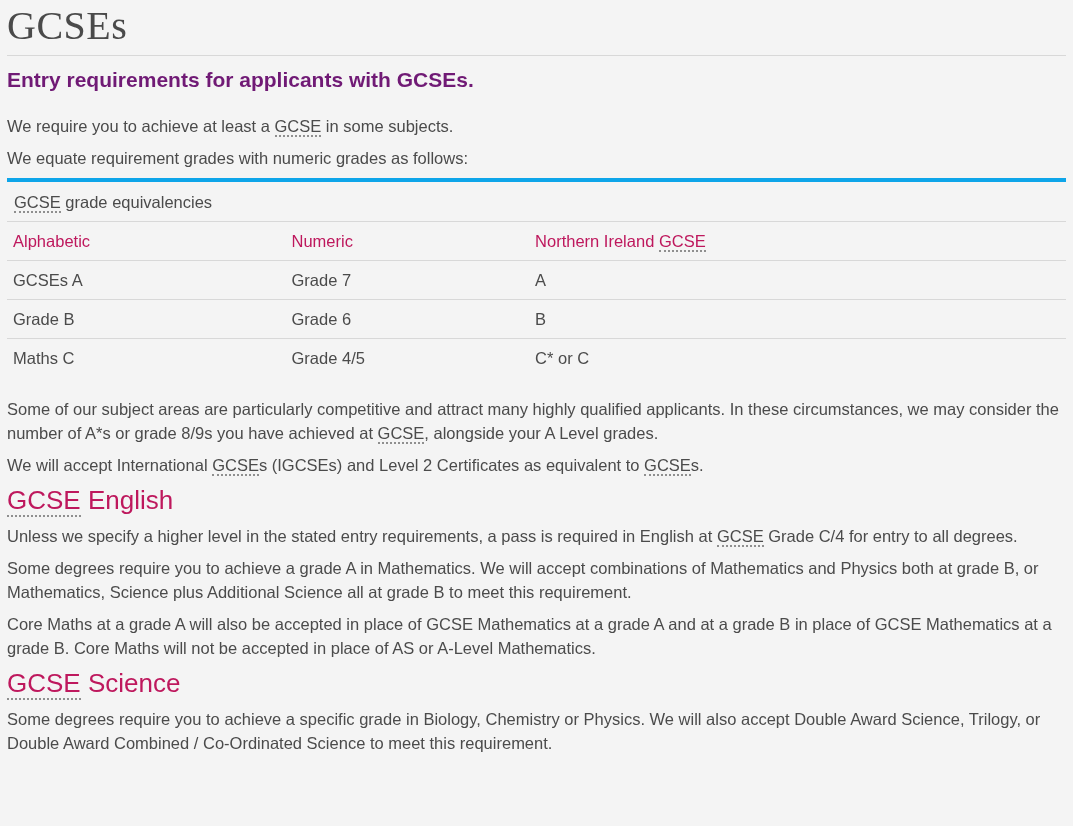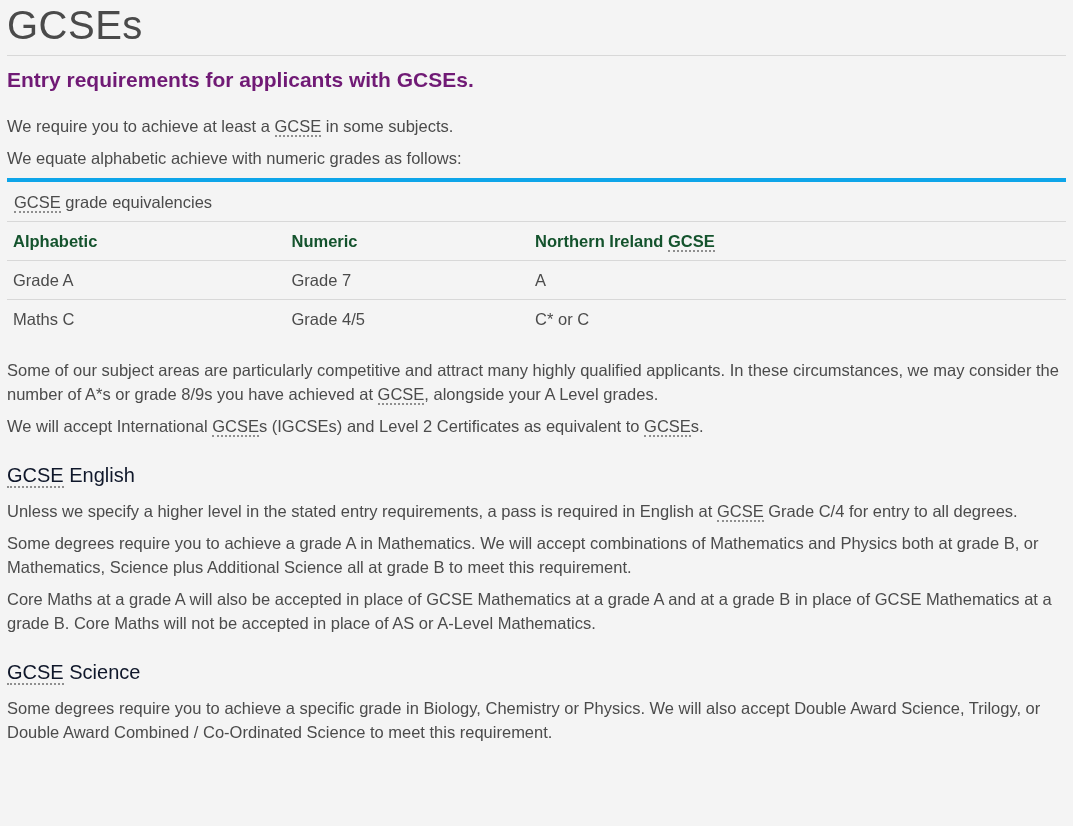--- a/index.html
+++ b/index.html
@@ -15,20 +15,21 @@
   }
   .page { padding: 2px 7px 0 7px; }
 
   h1.page-title {
     font-size: 40px;
     line-height: 47px;
     font-weight: 300;
     color: #4a4a4a;
     margin: 0 0 6px 0;
     letter-spacing: 0.5px;
+    font-family: Liberation Serif, serif;
   }
   hr.divider {
     border: none;
     border-top: 1px solid #d8d8d8;
     margin: 0 0 10px 0;
   }
   h2.page-subtitle {
     font-size: 21px;
     line-height: 27px;
     font-weight: 600;
@@ -54,72 +55,77 @@
     border-collapse: collapse;
     table-layout: fixed;
   }
   table.grade-table th,
   table.grade-table td {
     text-align: left;
     padding: 7px 10px 7px 6px;
     vertical-align: top;
   }
   table.grade-table th {
-    font-weight: 700;
-    color: #14532d;
+    font-weight: 400;
+    color: #be185d;
   }
   table.grade-table thead tr { border-bottom: 1px solid #d8d8d8; }
   table.grade-table tbody tr { border-bottom: 1px solid #d8d8d8; }
   table.grade-table tbody tr:last-child { border-bottom: none; }
 
   h2.section-heading {
-    font-size: 20px;
+    font-size: 26px;
     line-height: 31px;
     font-weight: 300;
-    color: #0f172a;
-    margin: 22px 0 8px 0;
+    color: #be185d;
+    margin: 8px 0 8px 0;
   }
   h2.section-heading abbr { border-bottom-color: #8f8f8f; }
 
   section { margin: 0; }
 </style>
 </head>
 <body>
 
 <div class="page">
 
   <h1 class="page-title">GCSEs</h1>
 
   <hr class="divider">
 
   <h2 class="page-subtitle">Entry requirements for applicants with GCSEs.</h2>
 
   <p>We require you to achieve at least a <abbr>GCSE</abbr> in some subjects.</p>
-  <p>We equate alphabetic achieve with numeric grades as follows:</p>
+  <p>We equate requirement grades with numeric grades as follows:</p>
 
   <div class="grade-table-wrap">
     <div class="table-caption"><abbr>GCSE</abbr> grade equivalencies</div>
     <table class="grade-table">
       <colgroup>
         <col style="width:26.3%">
         <col style="width:23%">
         <col style="width:50.7%">
       </colgroup>
       <thead>
         <tr>
             <th>Alphabetic</th>
             <th>Numeric</th>
             <th>Northern Ireland <abbr>GCSE</abbr></th>
           </tr>
       </thead>
       <tbody>
           <tr>
-            <td>Grade A</td>
+            <td>GCSEs A</td>
             <td>Grade 7</td>
             <td>A</td>
+          </tr>
+          <tr>
+            <td>Grade B</td>
+            <td>Grade 6</td>
+            <td>B</td>
           </tr>
           <tr>
             <td>Maths C</td>
             <td>Grade 4/5</td>
             <td>C* or C</td>
           </tr>
         </tbody>
     </table>
   </div>
 

